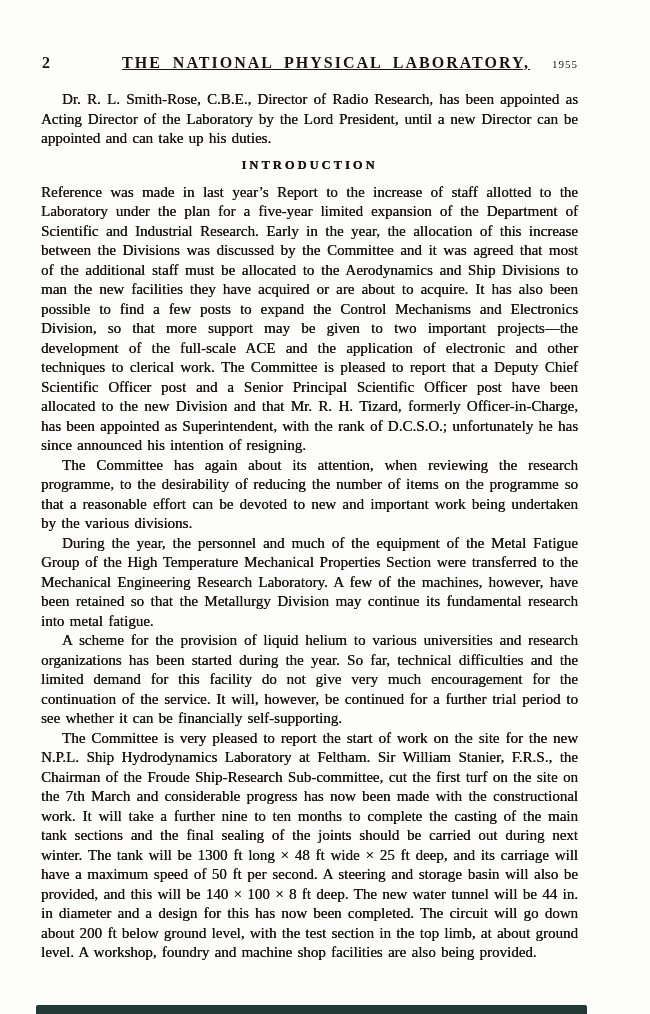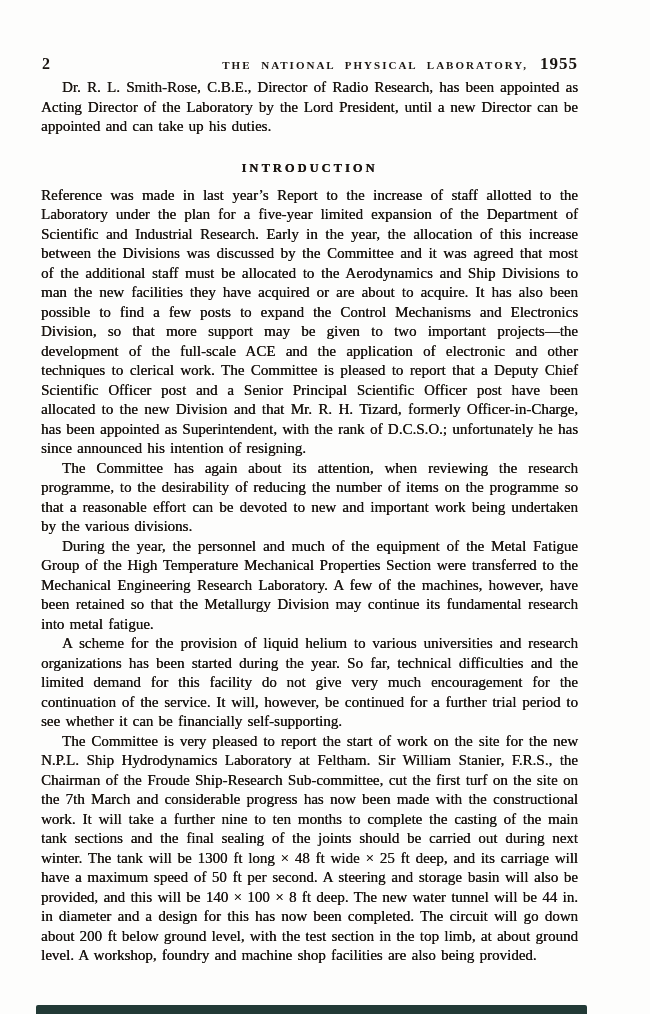--- a/index.html
+++ b/index.html
@@ -27,50 +27,51 @@
   }
   .page-number {
     font-size: 16px;
     font-weight: bold;
     letter-spacing: 0.5px;
   }
   .running-head-right {
     white-space: nowrap;
   }
   .running-head-title {
-    font-size: 11px;
+    font-size: 16px;
     font-weight: bold;
     letter-spacing: 2px;
     word-spacing: 5px;
+    text-decoration: underline;
   }
   .running-head-year {
-    font-size: 17px;
-    font-weight: bold;
+    font-size: 11px;
+    font-weight: normal;
     letter-spacing: 1px;
-    margin-left: 8px;
+    margin-left: 18px;
   }
   .body-text {
     position: absolute;
-    top: 78px;
+    top: 90px;
     left: 41px;
     width: 537px;
   }
   .body-text p {
     margin: 0;
     font-size: 15px;
     line-height: 19.5px;
     text-align: justify;
     word-spacing: 1.5px;
     text-shadow: 0.25px 0 0 currentColor;
   }
   .body-text p.indent {
     text-indent: 21px;
   }
   .section-heading {
-    margin: 24px 0 10px 0;
+    margin: 9px 0 10px 0;
     text-align: center;
     font-size: 12.5px;
     font-weight: bold;
     letter-spacing: 3px;
     text-shadow: 0.25px 0 0 currentColor;
   }
   .scan-edge {
     position: absolute;
     bottom: 0;
     left: 36px;

